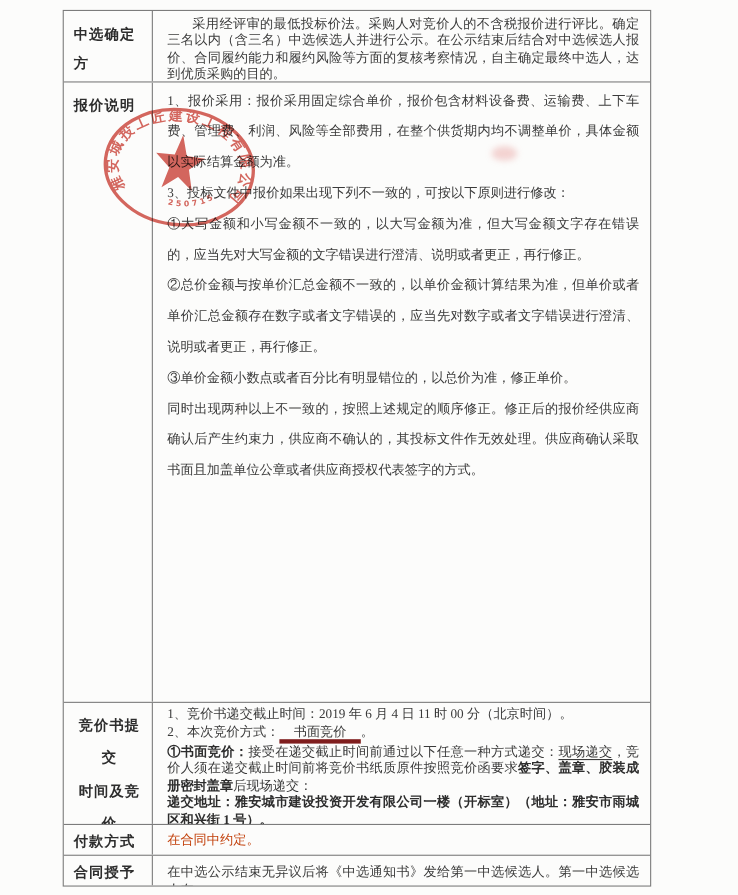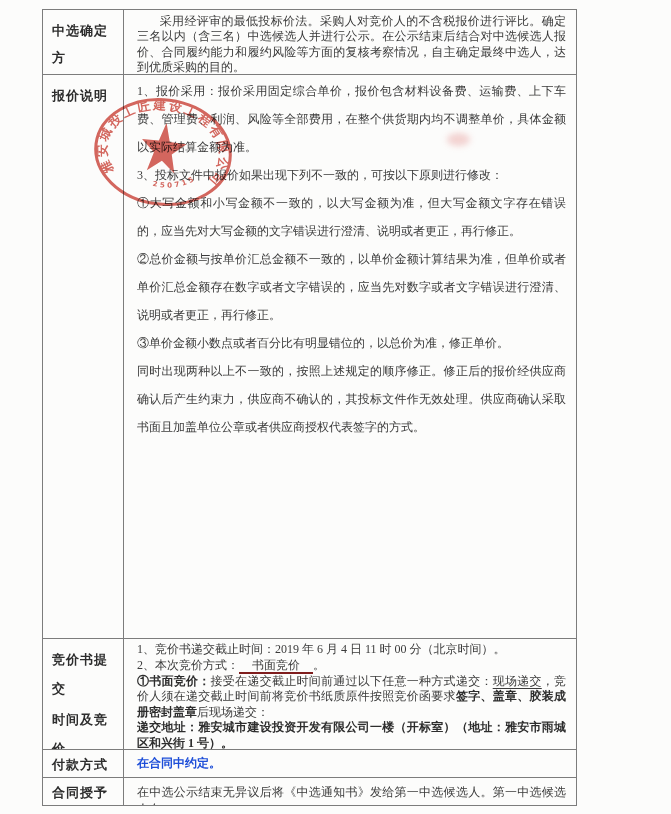--- a/index.html
+++ b/index.html
@@ -3,21 +3,21 @@
 <meta charset="utf-8">
 <style>
   html,body { margin:0; padding:0; }
   .page {
     position:relative; width:671px; height:814px;
     background:#fcfcfb; overflow:hidden;
     font-family:"Liberation Serif","DejaVu Serif",serif;
     color:#3a3a3a;
   }
   .doc-table {
-    position:absolute; left:42px; top:9px; width:533px;
+    position:absolute; left:57px; top:9px; width:533px;
     border:1px solid #7c7c7c;
   }
   .trow { display:flex; border-top:1px solid #7c7c7c; overflow:hidden; }
   .trow:first-child { border-top:none; }
   .cell { box-sizing:border-box; }
   .label-cell {
     flex:0 0 81px; width:81px; border-right:1px solid #7c7c7c;
     font-weight:bold; font-size:13px; color:#2d2d2d;
     padding:4px 6px 0 9px; letter-spacing:1px;
   }
@@ -33,34 +33,34 @@
   .row-selection .content-cell p { line-height:15.4px; text-indent:1.9em; padding-top:2px; }
   .row-selection .label-cell span { line-height:27px; padding-top:3px; }
 
   .row-quotation   { height:563px;justify-content:center; }
   .row-quotation .content-cell p { line-height:28px; }
   .row-quotation .label-cell { padding-top:12px; }
 
   .row-submission  { height:110px; }
   .row-submission .content-cell { padding-top:3px; }
   .row-submission .content-cell p { line-height:15.6px; }
-  .row-submission .label-cell span { line-height:29px; padding-top:2px; }
+  .row-submission .label-cell span { line-height:29px; padding-top:2px;text-align:center; }
 
   .row-payment     { height:27px; }
   .row-payment .label-cell { padding-top:6px; }
-  .row-payment .content-cell { padding-top:5px; font-weight:bold; color:#1d4ed8; }
+  .row-payment .content-cell { padding-top:5px; font-weight:normal; color:#c2410c; }
 
   .row-award       { height:27px; }
   .row-award .label-cell { padding-top:6px; }
   .row-award .content-cell { padding-top:6px; }
 
   .b { font-weight:bold; color:#2d2d2d; }
   .u { text-decoration:underline; text-underline-offset:3px; }
   .u-gap {
-    border-bottom:2px solid #7f1d1d; padding:0 13px 0 13px; display:inline-block;
+    border-bottom:4px solid #7f1d1d; padding:0 13px 0 13px; display:inline-block;
     line-height:13px;
   }
 
   
   .seal {
     position:absolute; left:92px; top:96px; width:142px; height:112px;
     transform:rotate(7deg); opacity:.84; mix-blend-mode:multiply;
     pointer-events:none;
   }
   .smudge {

